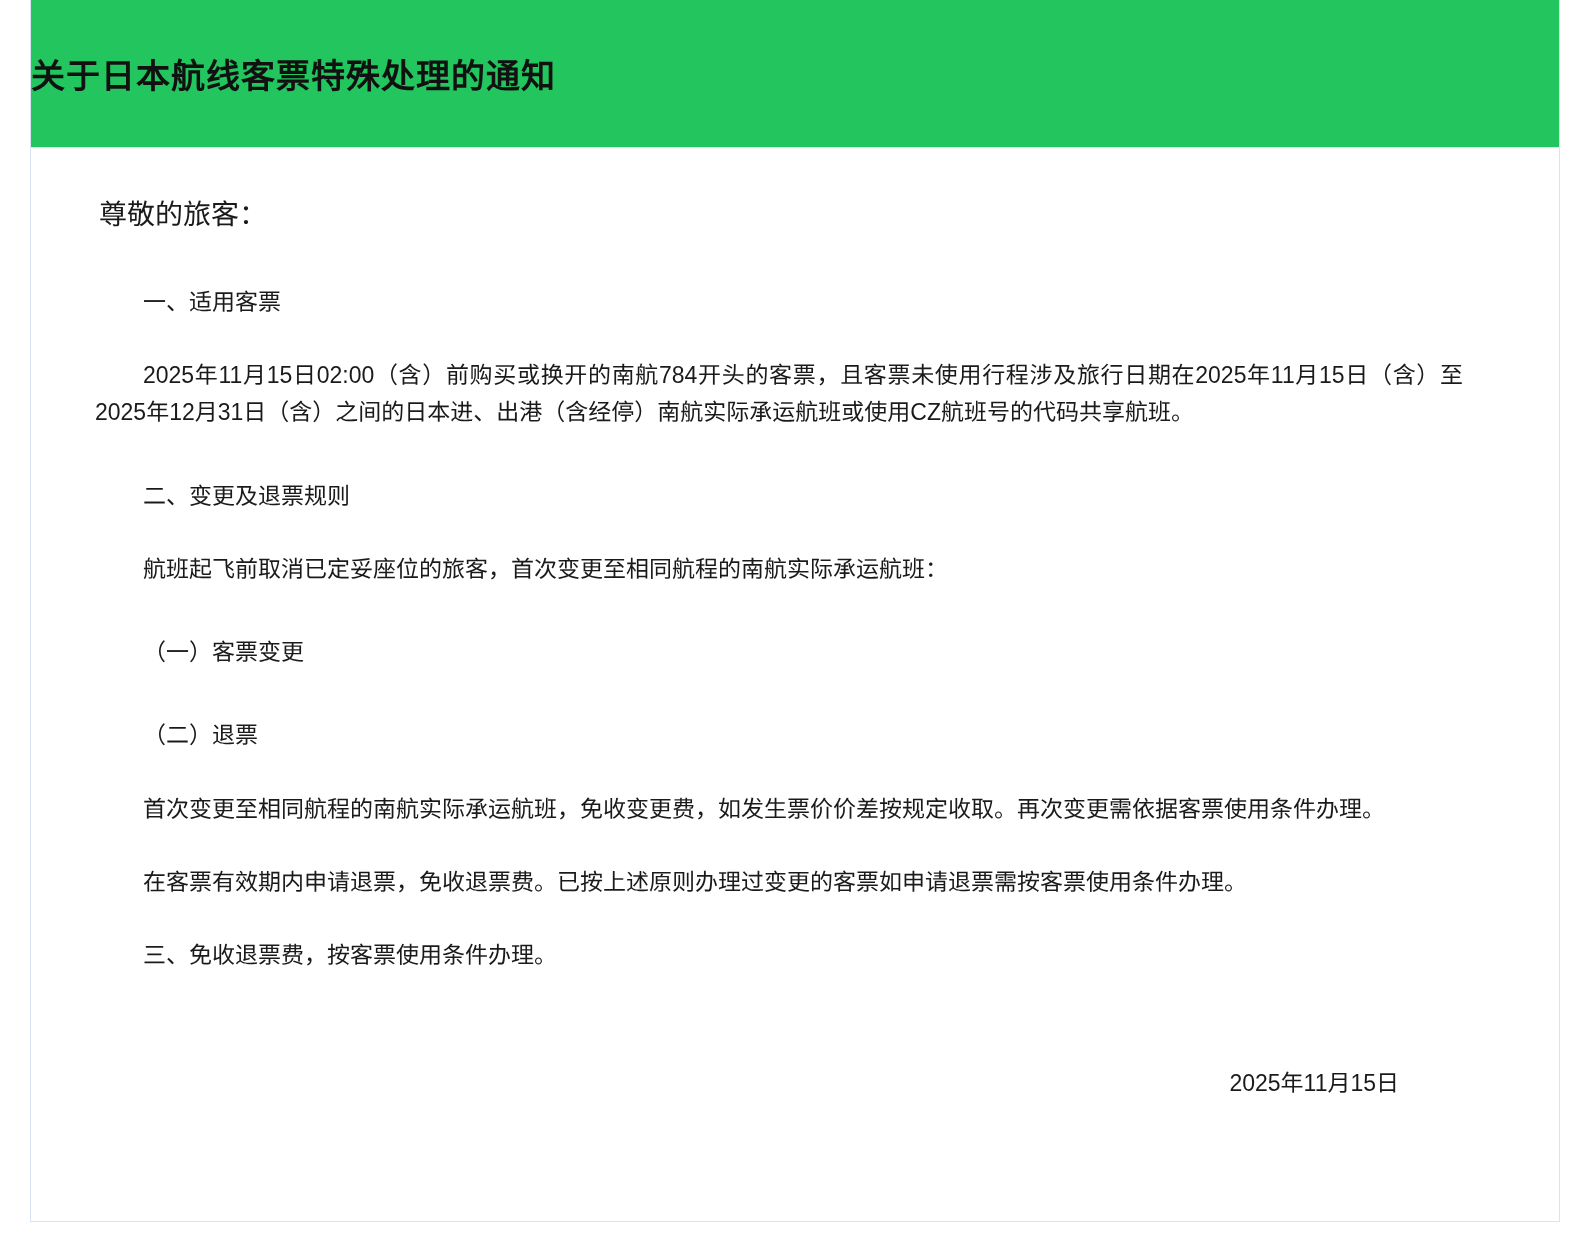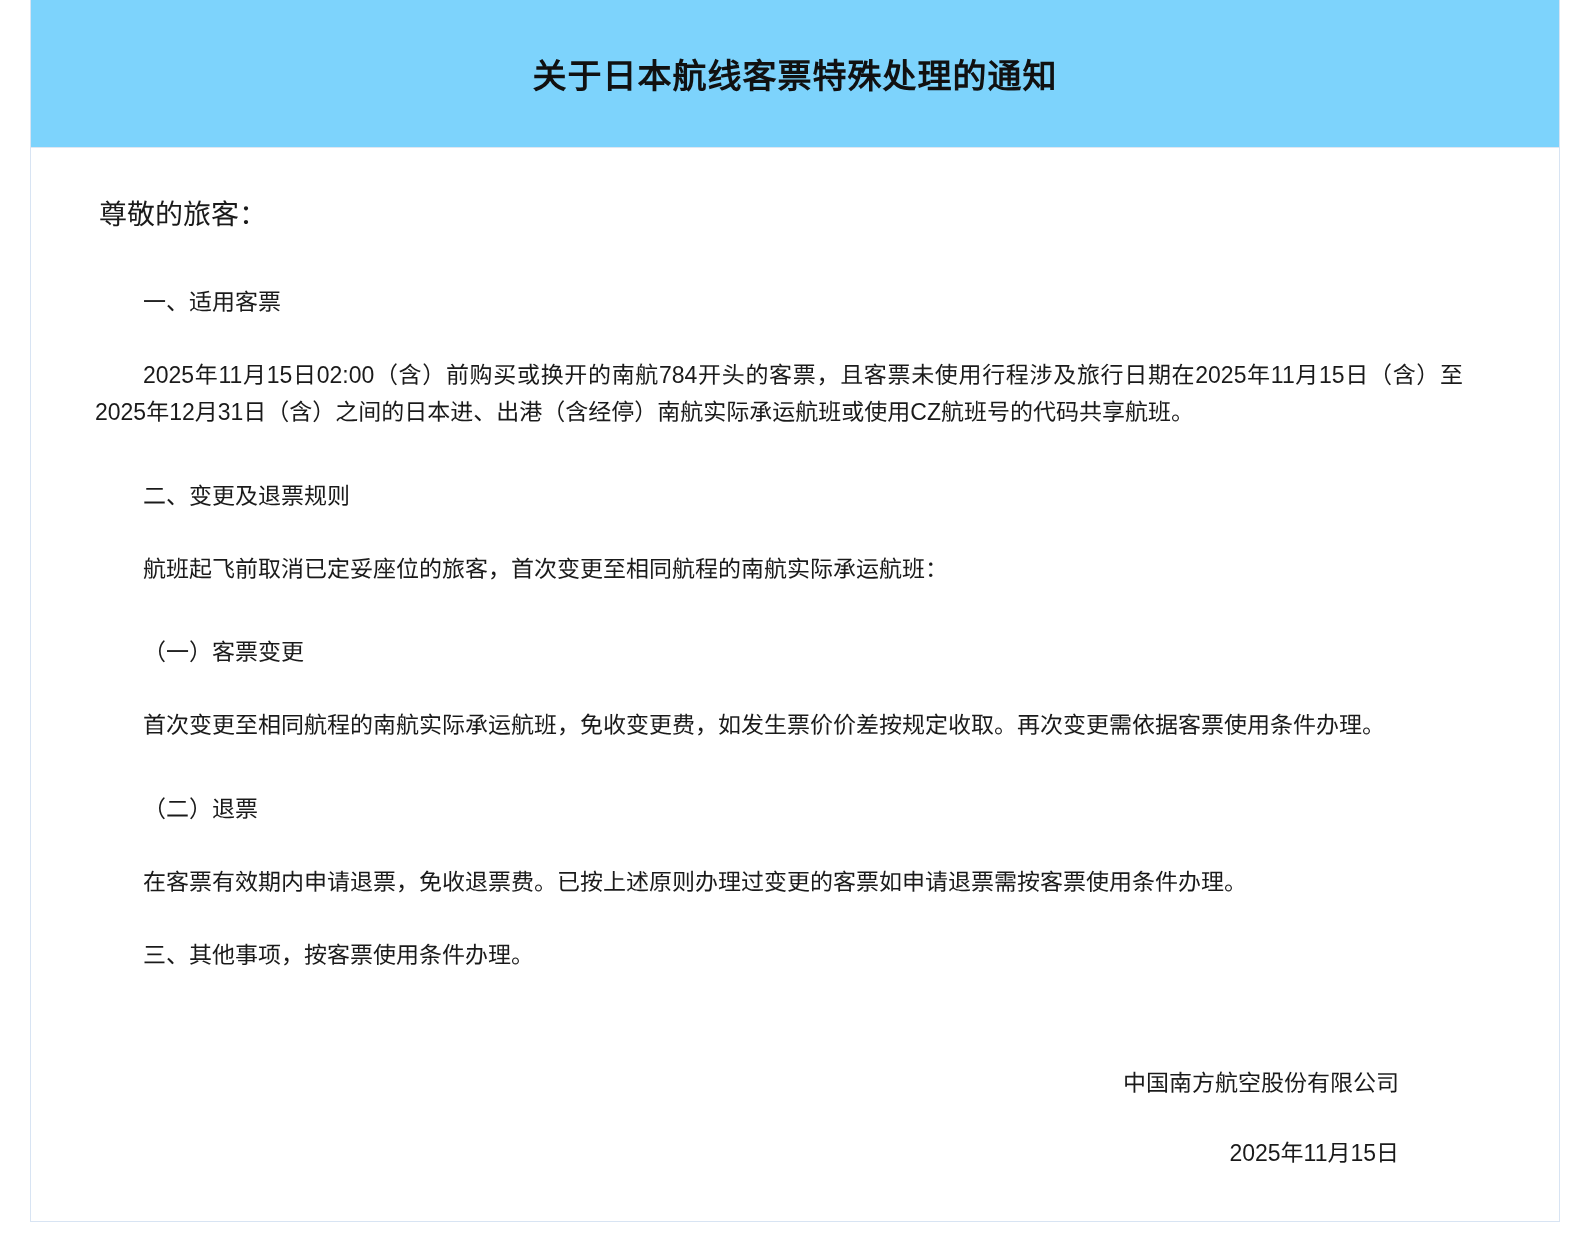--- a/index.html
+++ b/index.html
@@ -32,26 +32,25 @@
     border-top: none;
     box-sizing: border-box;
     pointer-events: none;
   }
   .header {
     position: absolute;
     left: 31px;
     top: 0;
     right: 31px;
     height: 148px;
-    background: #7dd3fc;
+    background: #22c55e;
     border-bottom: 1px solid #dfe7f2;
     box-sizing: border-box;
     display: flex;
     align-items: center;
-    justify-content: center;
   }
   .title {
     font-size: 34px;
     font-weight: bold;
     letter-spacing: 1px;
     color: #111111;
     text-align: center;
   }
   .content {
     position: absolute;
@@ -112,26 +111,25 @@
     <p class="salutation">尊敬的旅客：</p>
 
 
     <p class="para heading">一、适用客票</p>
     <p class="para">2025年11月15日02:00（含）前购买或换开的南航784开头的客票，且客票未使用行程涉及旅行日期在2025年11月15日（含）至2025年12月31日（含）之间的日本进、出港（含经停）南航实际承运航班或使用CZ航班号的代码共享航班。</p>
 
     <p class="para heading">二、变更及退票规则</p>
     <p class="para">航班起飞前取消已定妥座位的旅客，首次变更至相同航程的南航实际承运航班：</p>
 
     <p class="para heading">（一）客票变更</p>
+    <p class="para heading">（二）退票</p>
+
     <p class="para">首次变更至相同航程的南航实际承运航班，免收变更费，如发生票价价差按规定收取。再次变更需依据客票使用条件办理。</p>
-
-    <p class="para heading">（二）退票</p>
     <p class="para">在客票有效期内申请退票，免收退票费。已按上述原则办理过变更的客票如申请退票需按客票使用条件办理。</p>
 
-    <p class="para">三、其他事项，按客票使用条件办理。</p>
+    <p class="para">三、免收退票费，按客票使用条件办理。</p>
 
     <div class="signature">
-      <div class="sig-line">中国南方航空股份有限公司</div>
       <div class="sig-date">2025年11月15日</div>
     </div>
 
   </div>
 </div>
 
 </body></html>

